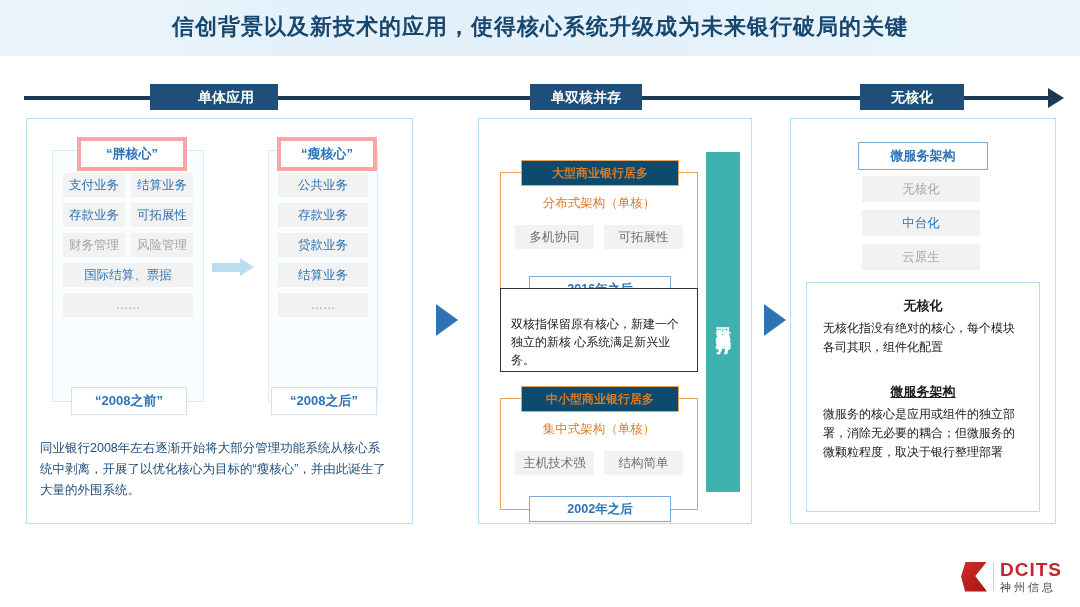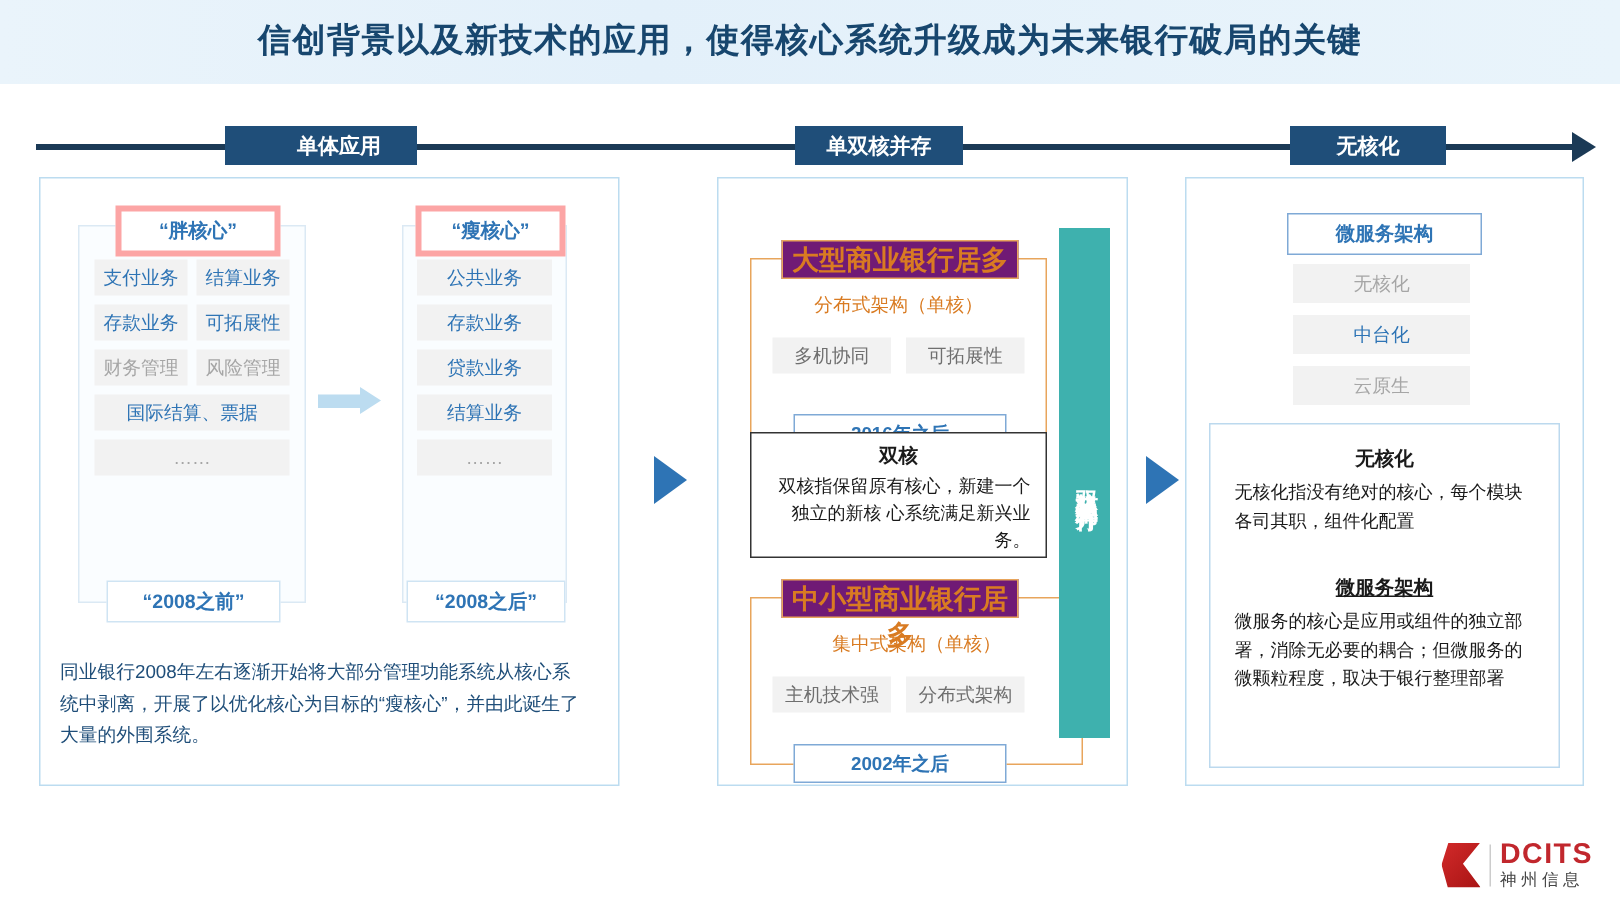--- a/index.html
+++ b/index.html
@@ -92,25 +92,25 @@
     border-left:14px solid #bcdcf0;}
 
   #p1-note{
     position:absolute;left:40px;top:438px;width:348px;
     font-size:12.5px;line-height:21px;color:#1f4e79;
   }
 
   
   .orange-box{position:absolute;border:1px solid #e8a55c;background:#ffffff;}
   #p2-box-top{left:500px;width:196px;height:116px;top:172px;}
-  #p2-box-bottom{left:500px;width:196px;height:110px;top:398px;padding-left:24px;}
+  #p2-box-bottom{left:500px;width:196px;height:110px;top:398px;}
   .orange-head{
     position:absolute;top:-13px;height:24px;line-height:24px;
-    background:#701a75;border:1px solid #e8a55c;color:#d97b22;
-    font-size:18px;font-weight:bold;text-align:center;
+    background:#0c4a6e;border:1px solid #e8a55c;color:#d97b22;
+    font-size:12px;font-weight:bold;text-align:center;
   }
   #p2-head-top{left:20px;width:156px;}
   #p2-head-bottom{left:20px;width:156px;}
   .orange-foot{
     position:absolute;bottom:-13px;height:24px;line-height:24px;
     background:#ffffff;border:1px solid #7fa9d6;color:#2e74b5;
     font-size:12.5px;font-weight:bold;text-align:center;
   }
   #p2-foot-top{left:28px;width:140px;}
   #p2-foot-bottom{left:28px;width:140px;}
@@ -121,21 +121,21 @@
   .p2-pair{position:absolute;left:14px;top:52px;width:168px;display:flex;gap:10px;}
   .p2-pair .cell{flex:1;background:#f2f2f2;color:#6f6f6f;}
 
   #p2-mid{
     position:absolute;left:500px;top:288px;width:196px;height:82px;
     border:1px solid #333333;background:#ffffff;
   }
   #p2-mid-title{position:absolute;left:0;top:6px;width:100%;text-align:center;
     font-size:13px;font-weight:bold;color:#1a1a1a;}
   #p2-mid-text{position:absolute;left:10px;top:26px;width:176px;
-    font-size:12px;line-height:18px;color:#1a1a1a;text-align:right;}
+    font-size:12px;line-height:18px;color:#1a1a1a;}
 
   #p2-sidebar{
     position:absolute;left:706px;top:152px;width:34px;height:340px;
     background:#3eb1ae;color:#ffffff;font-size:15px;font-weight:bold;
     writing-mode:vertical-rl;text-orientation:upright;
     display:flex;align-items:center;justify-content:center;letter-spacing:2px;
   }
 
   
   #p3-head{
@@ -236,30 +236,29 @@
   <div class="orange-head" id="p2-head-top">大型商业银行居多</div>
   <div class="p2-sub">分布式架构（单核）</div>
   <div class="p2-pair">
     <div class="cell">多机协同</div>
     <div class="cell">可拓展性</div>
   </div>
   <div class="orange-foot" id="p2-foot-top">2016年之后</div>
 </div>
 
 <div id="p2-mid">
-  <div id="p2-mid-title">双核</div>
   <div id="p2-mid-text">双核指保留原有核心，新建一个独立的新核 心系统满足新兴业务。</div>
 </div>
 
 <div class="orange-box" id="p2-box-bottom">
   <div class="orange-head" id="p2-head-bottom">中小型商业银行居多</div>
   <div class="p2-sub">集中式架构（单核）</div>
   <div class="p2-pair">
     <div class="cell">主机技术强</div>
-    <div class="cell">分布式架构</div>
+    <div class="cell">结构简单</div>
   </div>
   <div class="orange-foot" id="p2-foot-bottom">2002年之后</div>
 </div>
 
 <div id="p2-sidebar">双核双架构并行</div>
 
 <div class="big-arrow" id="arrow-2"></div>
 
 <div class="panel" id="panel-3"></div>
 

